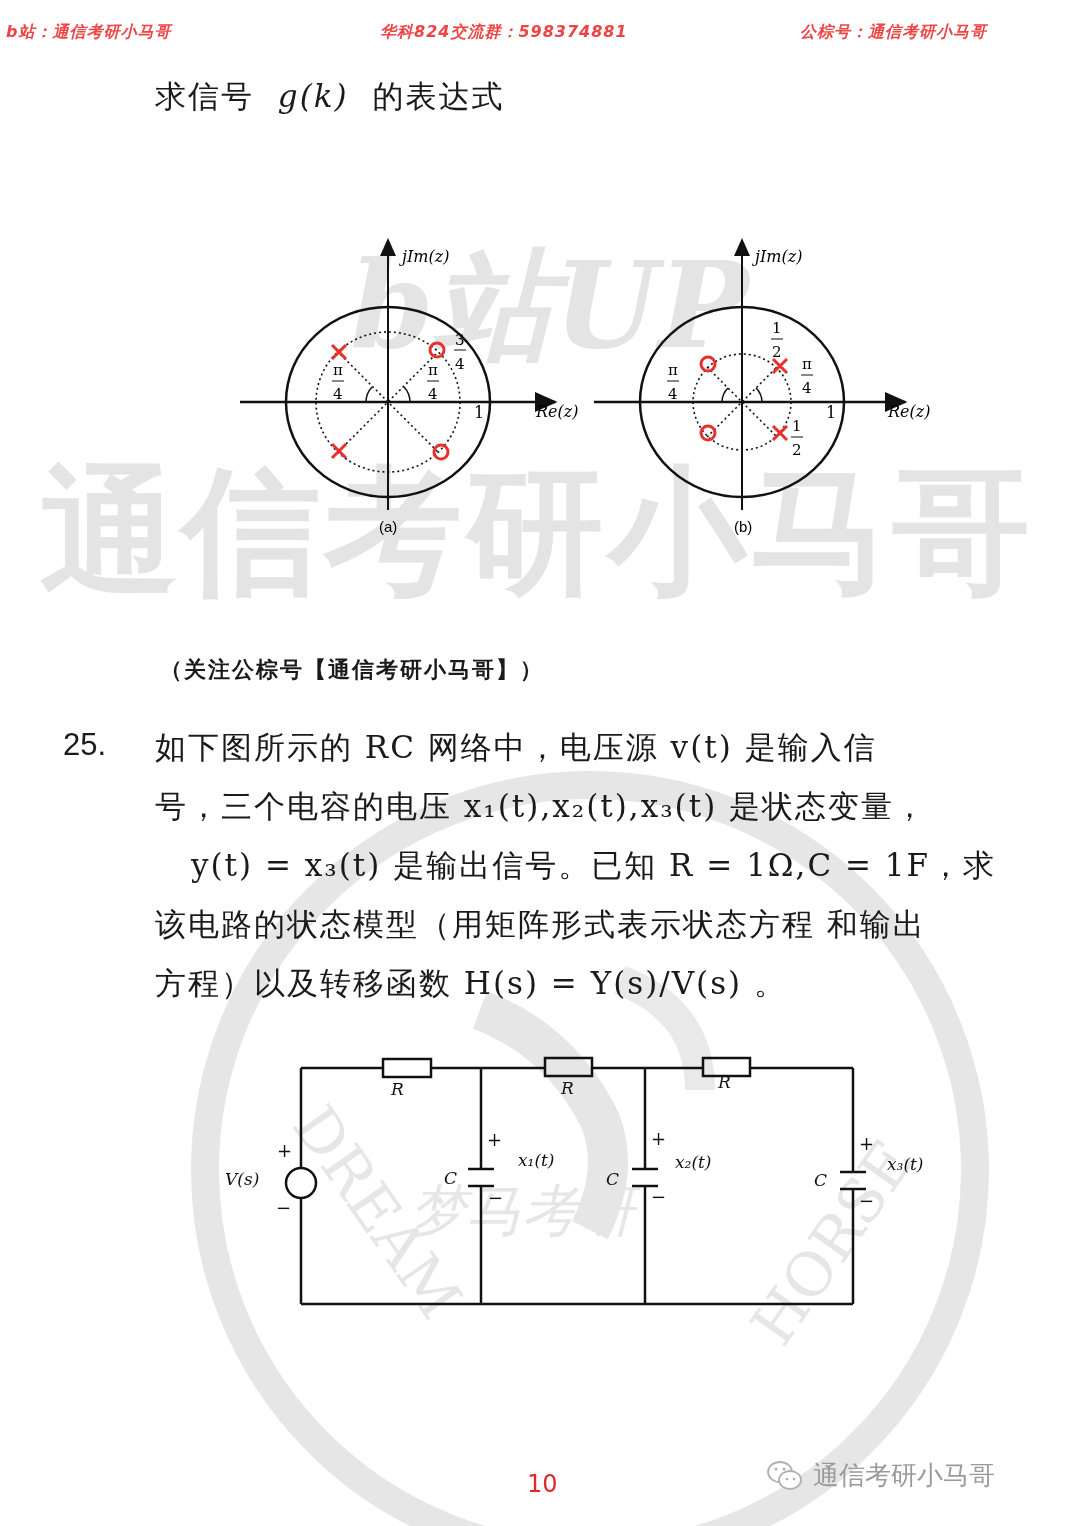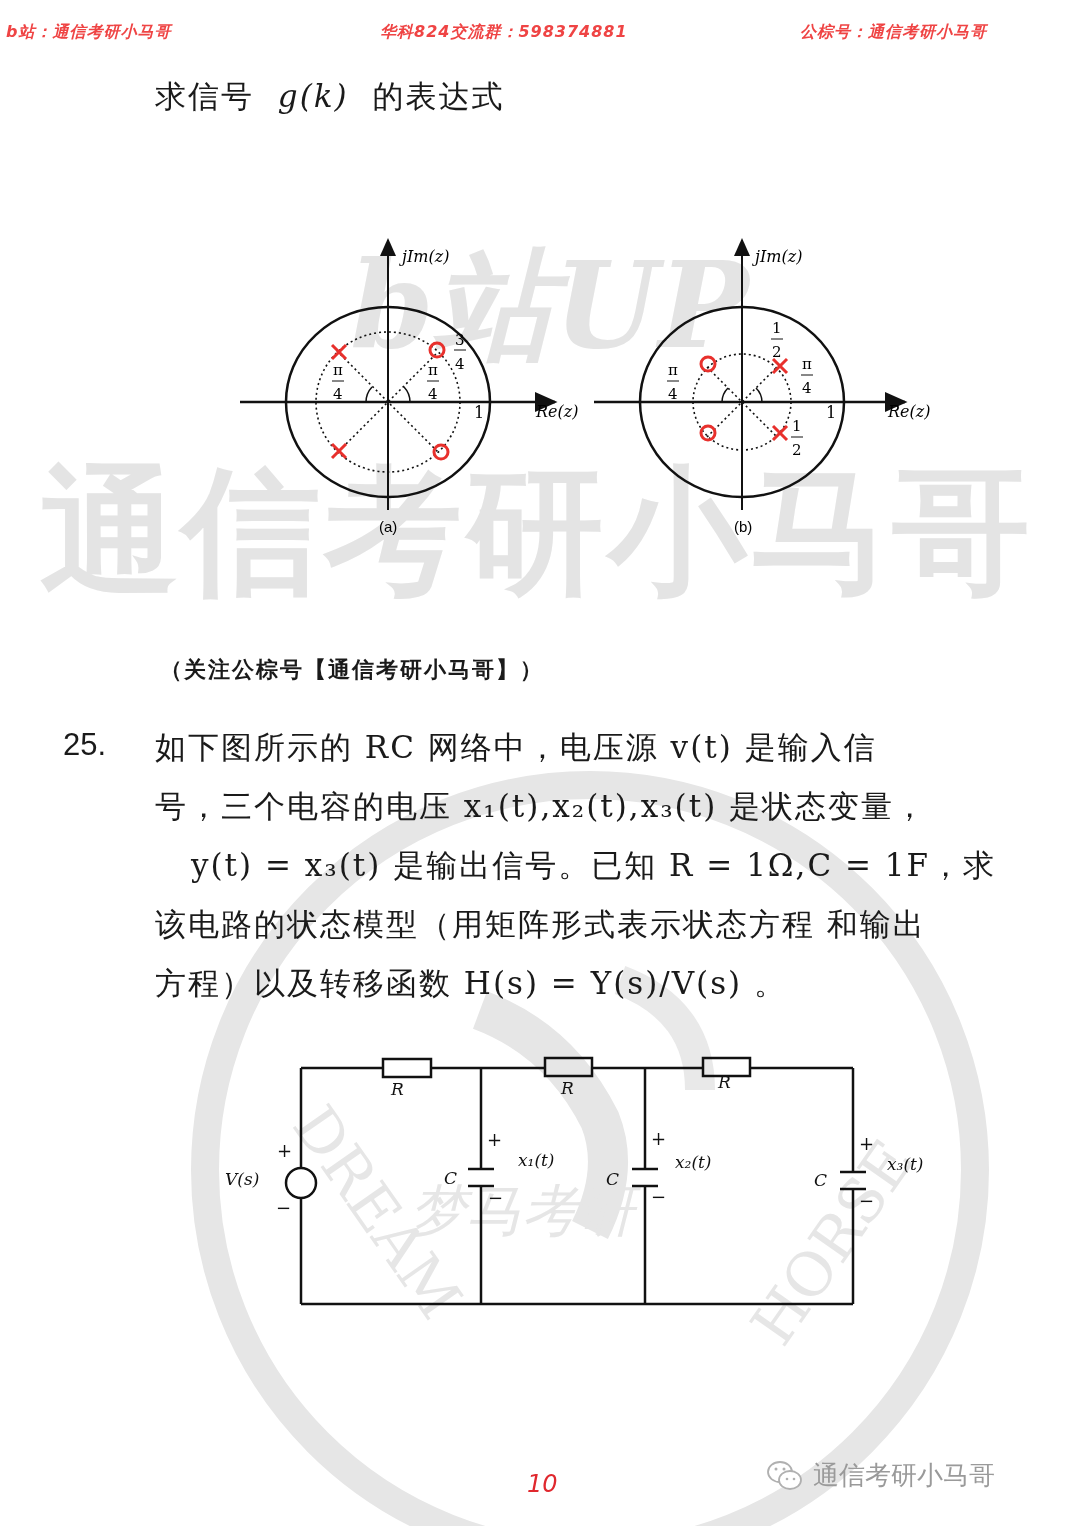--- a/index.html
+++ b/index.html
@@ -9,21 +9,21 @@
          font-size: 16px; font-weight: bold; font-style: italic; letter-spacing: 1px; white-space: nowrap; }
   .watermark-big { position: absolute; color: #e4e4e4; font-family: "DejaVu Serif", serif;
                    font-weight: bold; white-space: nowrap; z-index: 0; }
   .layer { position: absolute; left: 0; top: 0; z-index: 1; }
   .line-text { position: absolute; font-size: 31px; letter-spacing: 2px; white-space: nowrap; z-index: 2; }
   .math { font-family: "DejaVu Serif", serif; font-style: italic; }
   .note { position: absolute; left: 160px; top: 655px; font-size: 22px; font-weight: bold;
           letter-spacing: 2px; z-index: 2; white-space: nowrap; }
   .qnum { position: absolute; left: 63px; top: 727px; font-size: 31px; font-family: "Liberation Sans", sans-serif; z-index: 2; }
   .page-num { position: absolute; left: 527px; top: 1470px; color: #e0282e; font-size: 24px;
-              font-style: italic; font-family: "DejaVu Sans", sans-serif; z-index: 2; }
+              font-family: "DejaVu Sans", sans-serif; z-index: 2; }
   .wechat { position: absolute; left: 765px; top: 1458px; display: flex; align-items: center; gap: 8px;
             color: #9a9a9a; font-size: 26px; font-family: "DejaVu Sans", sans-serif; z-index: 2; }
   svg text { font-family: "DejaVu Serif", serif; }
 </style>
 </head>
 <body>
 
 <div class="watermark-big" style="left:350px; top:226px; font-size:120px; font-style:italic;">b站UP</div>
 <div class="watermark-big" style="left:40px; top:440px; font-size:138px; letter-spacing:4px;">通信考研小马哥</div>
 

